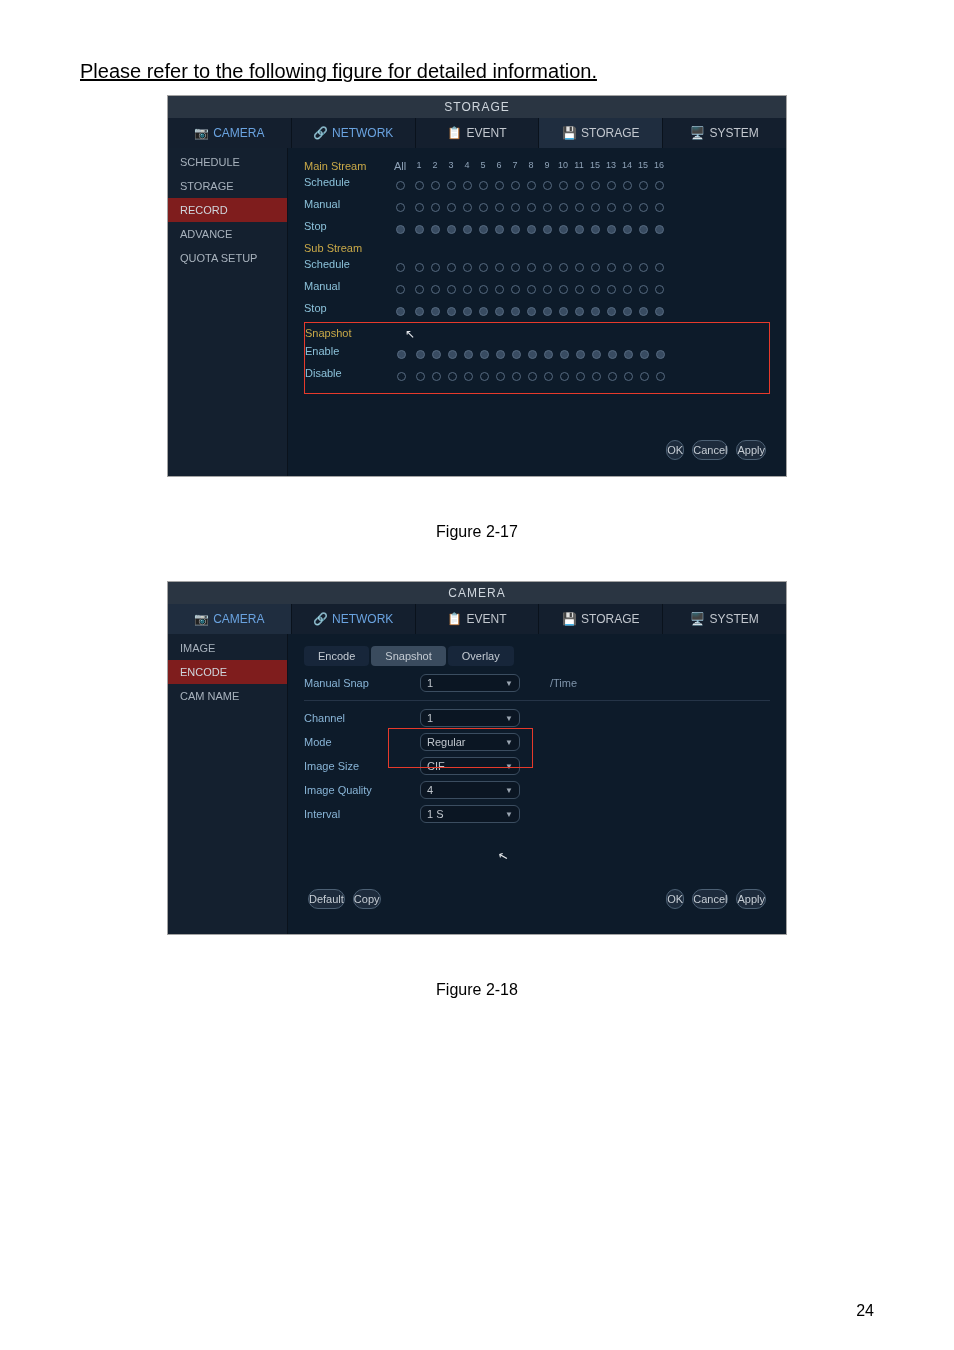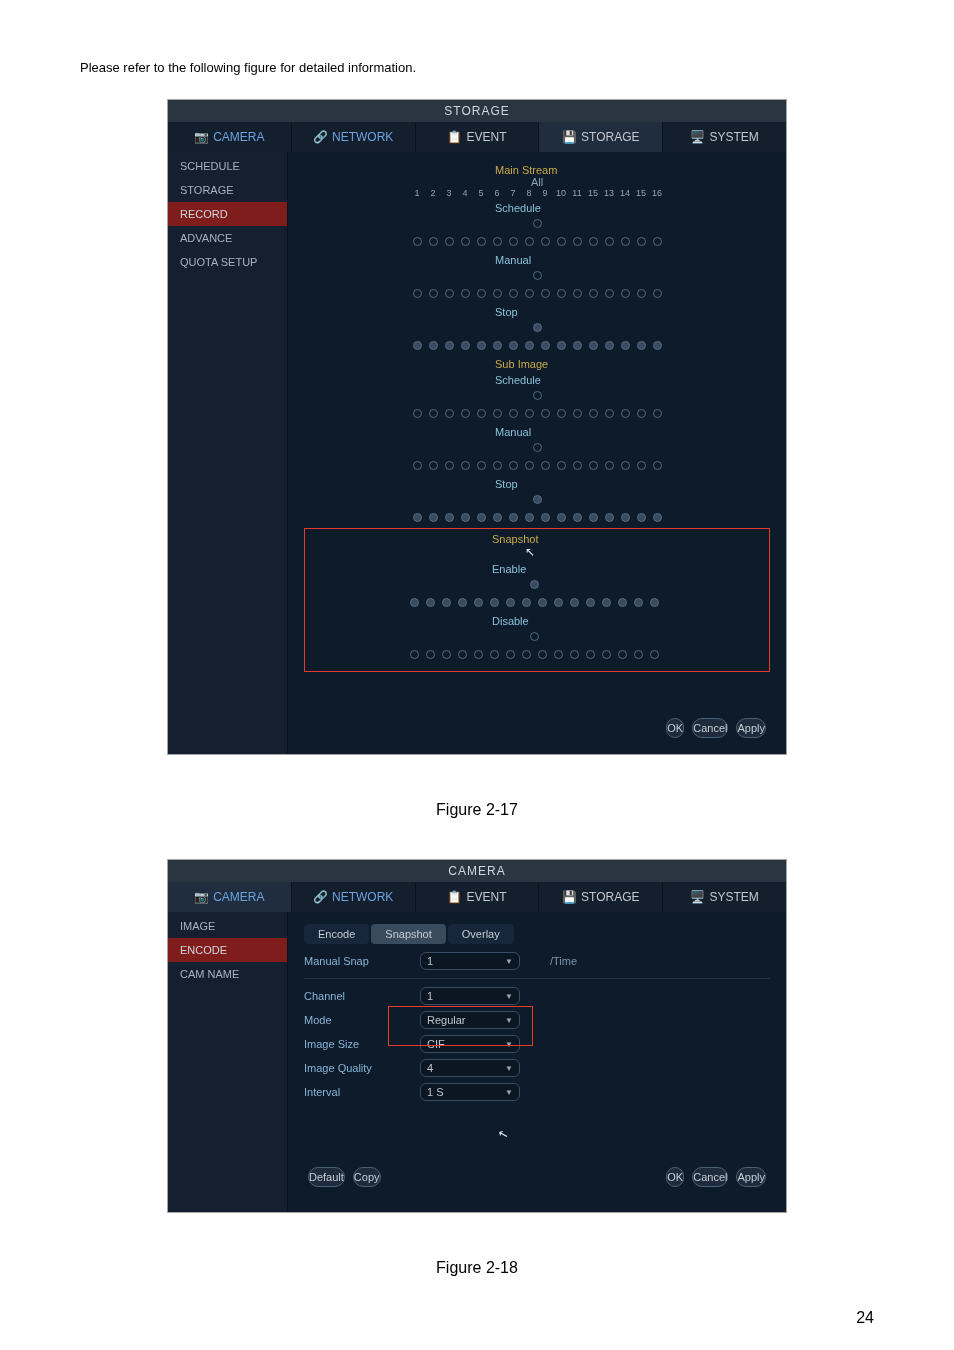--- a/index.html
+++ b/index.html
@@ -6,23 +6,24 @@
   body {
     background: #ffffff;
     font-family: Arial, sans-serif;
     width: 954px;
     margin: 0 auto;
     padding: 60px 80px 40px 80px;
     position: relative;
     min-height: 1350px;
   }
   .intro-text {
-    font-size: 13px;
+    font-size: 20px;
     color: #000;
-    margin-bottom: 24px;
+    margin-bottom: 12px;
+    text-decoration: underline;
   }
   .dvr-window {
     width: 620px;
     margin: 0 auto 30px auto;
     border: 1px solid #a3a3a3;
     background: #0d1b2a;
     overflow: hidden;
   }
   .dvr-titlebar {
     background: #2a3542;
@@ -99,23 +100,21 @@
     gap: 2px;
   }
   .col-num {
     width: 14px;
     text-align: center;
     font-size: 9px;
     color: #8fa3b8;
   }
   .grid-row {
     display: flex;
-    align-items: center;
     margin-bottom: 4px;
-    flex-direction: column;
   }
   .radio-dots {
     display: flex;
     gap: 2px;
     align-items: center;
   }
   .rdot {
     width: 14px;
     text-align: center;
   }
@@ -364,21 +363,21 @@
               <div class="rdot"><span class="dot-filled"></span></div>
               <div class="rdot"><span class="dot-filled"></span></div>
               <div class="rdot"><span class="dot-filled"></span></div>
               <div class="rdot"><span class="dot-filled"></span></div>
               <div class="rdot"><span class="dot-filled"></span></div>
             </div>
           </div>
         </div>
 
       <div class="grid-row" style="margin-top:4px;">
-        <div class="row-label label-yellow">Sub Image</div>
+        <div class="row-label label-yellow">Sub Stream</div>
       </div>
       <div id="fig1-sub-rows">
           <div class="grid-row">
             <div class="row-label label-cyan">Schedule</div>
             <div class="all-dot"><span class="dot-empty"></span></div>
             <div class="radio-dots">
               <div class="rdot"><span class="dot-empty"></span></div>
               <div class="rdot"><span class="dot-empty"></span></div>
               <div class="rdot"><span class="dot-empty"></span></div>
               <div class="rdot"><span class="dot-empty"></span></div>

